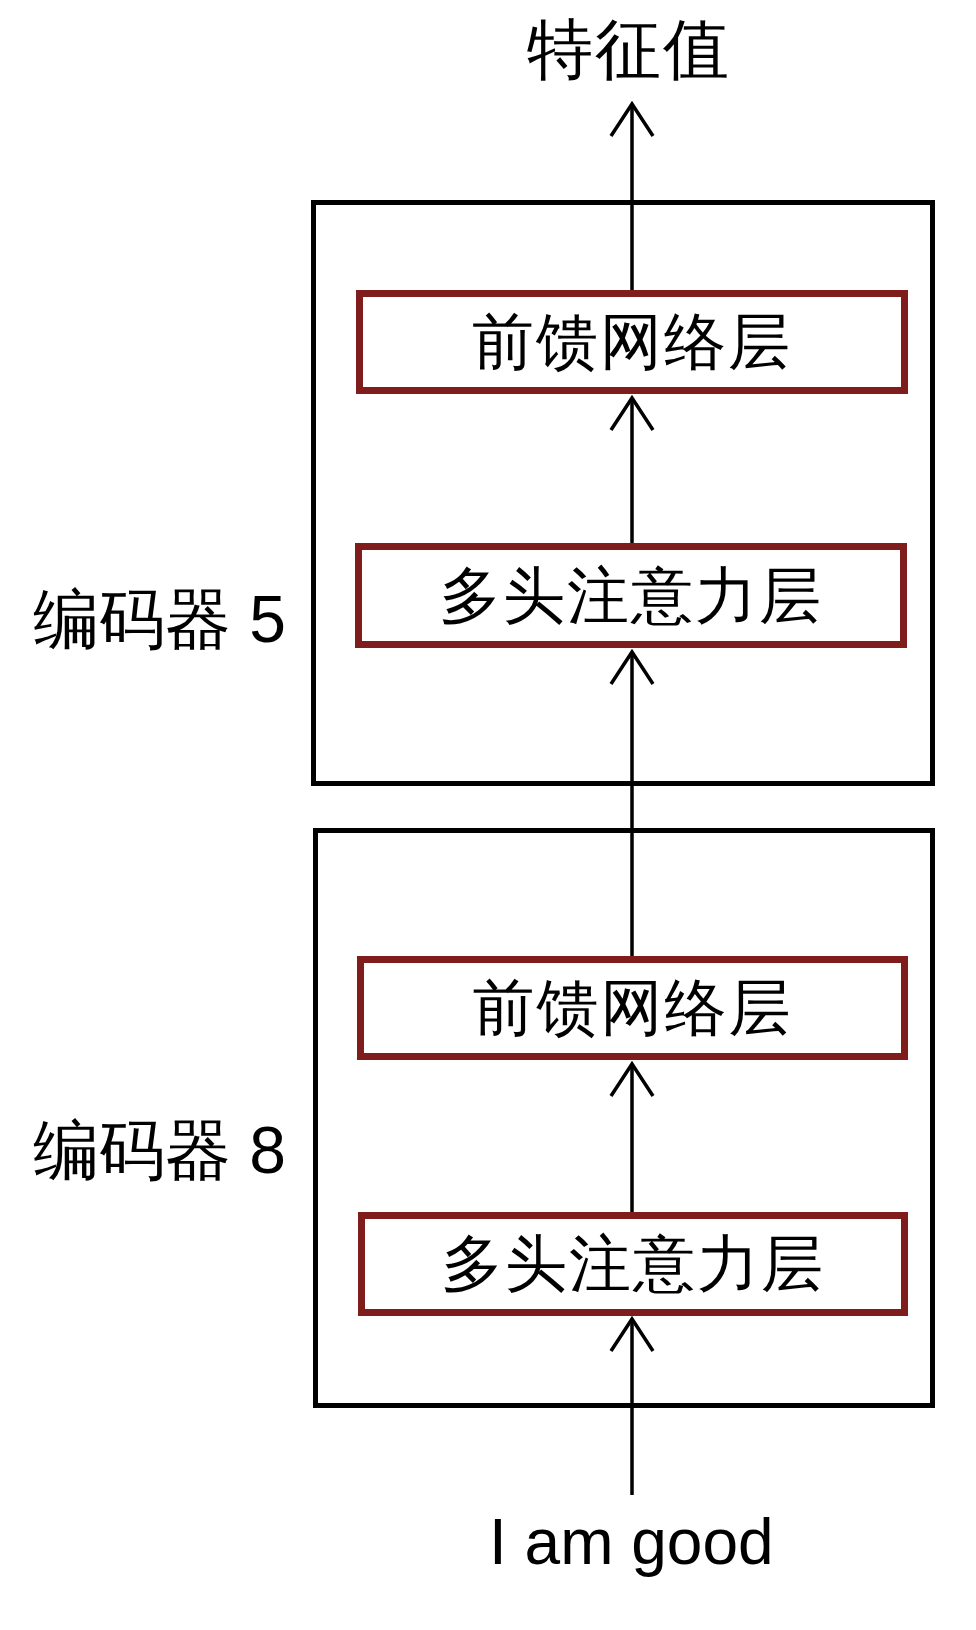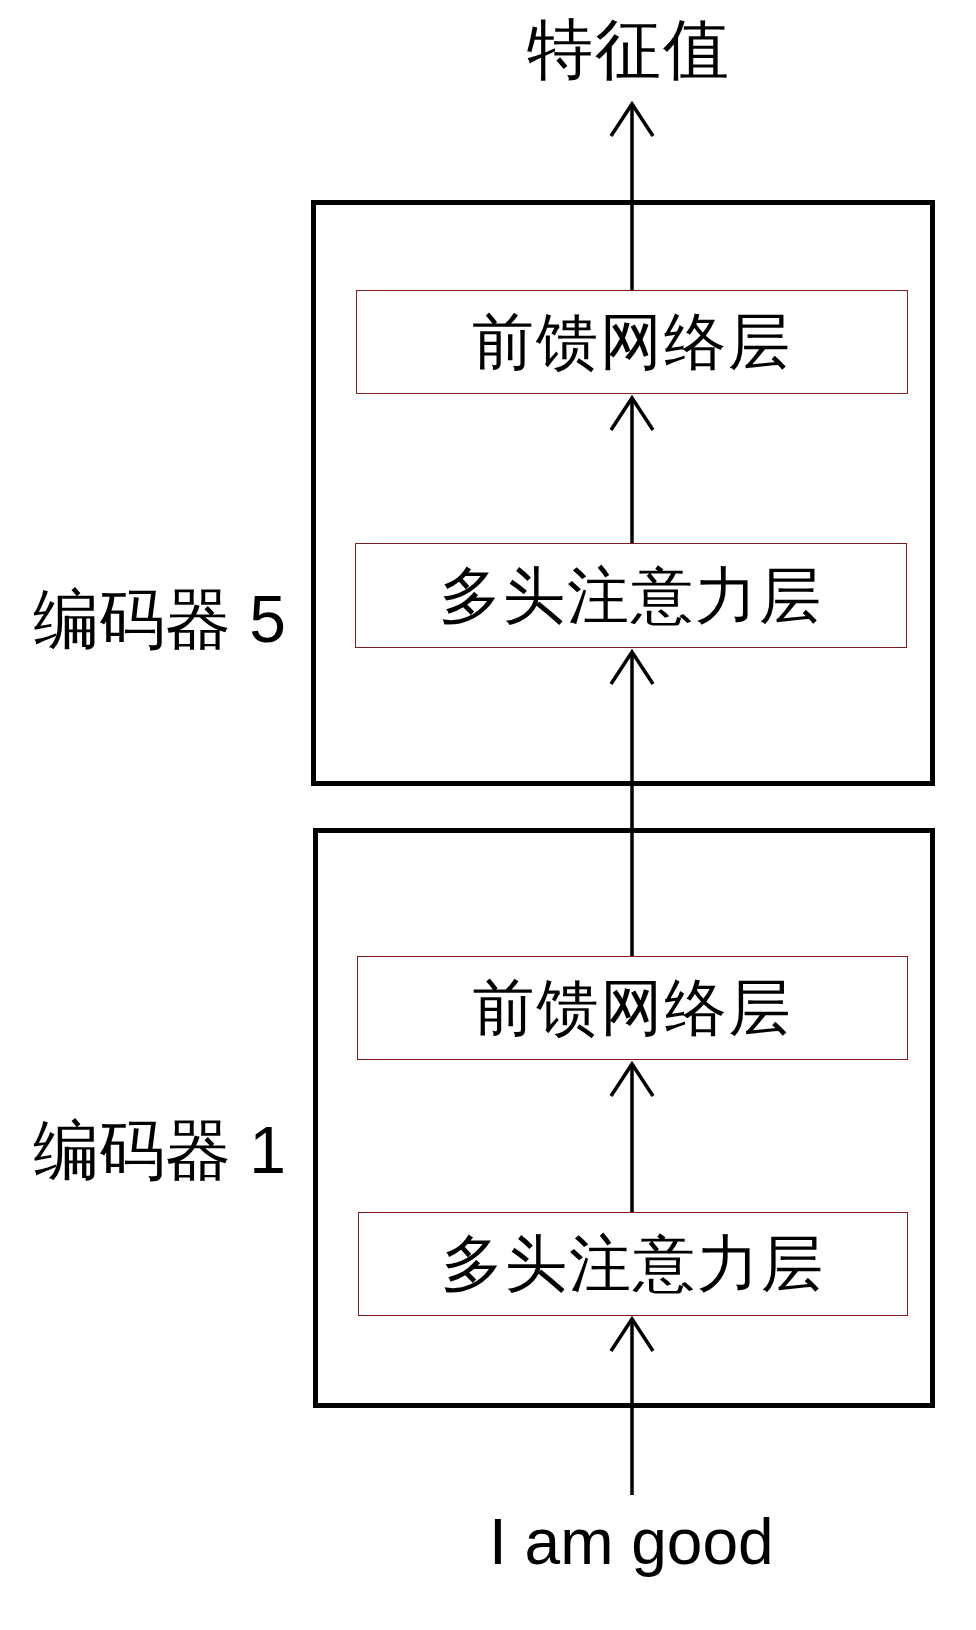--- a/index.html
+++ b/index.html
@@ -25,21 +25,21 @@
     pointer-events: none;
   }
   .outer-box {
     position: absolute;
     border: 5px solid #000000;
     box-sizing: border-box;
     background: transparent;
   }
   .layer-box {
     position: absolute;
-    border: 1px solid #7f1d1d;
+    border: 7px solid #7f1d1d;
     box-sizing: border-box;
     background: #ffffff;
     display: flex;
     align-items: center;
     justify-content: center;
     font-size: 62px;
     line-height: 1;
     white-space: nowrap;
     letter-spacing: 2px;
   }
@@ -113,17 +113,17 @@
   <div class="outer-box" style="left:313px; top:828px; width:622px; height:580px;"></div>
 
   <div class="layer-box" style="left:357px; top:956px; width:551px; height:104px;">
     <span>前馈网络层</span>
   </div>
 
   <div class="layer-box" style="left:358px; top:1212px; width:550px; height:104px;">
     <span>多头注意力层</span>
   </div>
 
-  <div class="side-label" style="left:33px; top:1117px;">编码器 1</div>
+  <div class="side-label" style="left:33px; top:1117px;">编码器 8</div>
 
   <div class="input-label" style="left:489px; top:1510px;">I am good</div>
 
 </div>
 
 </body></html>

